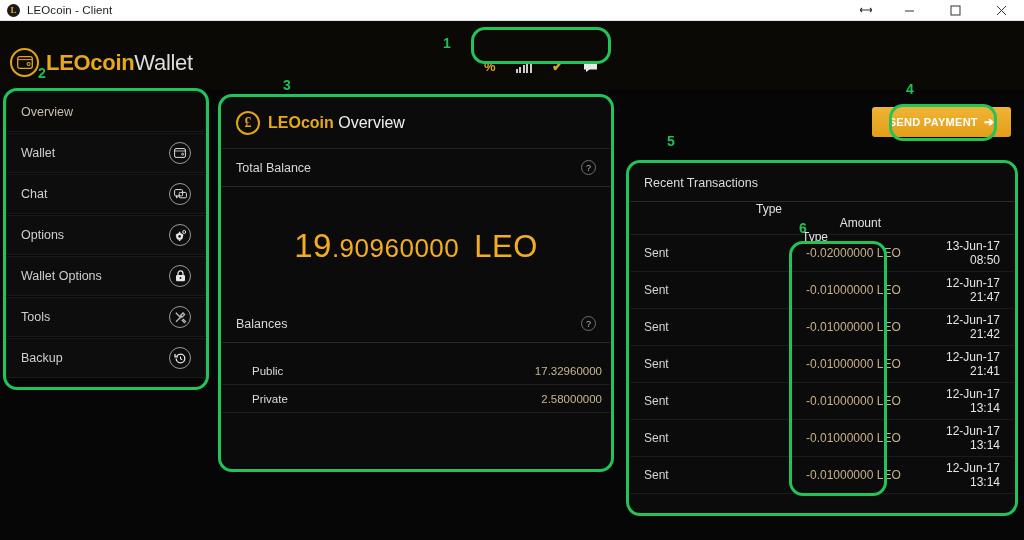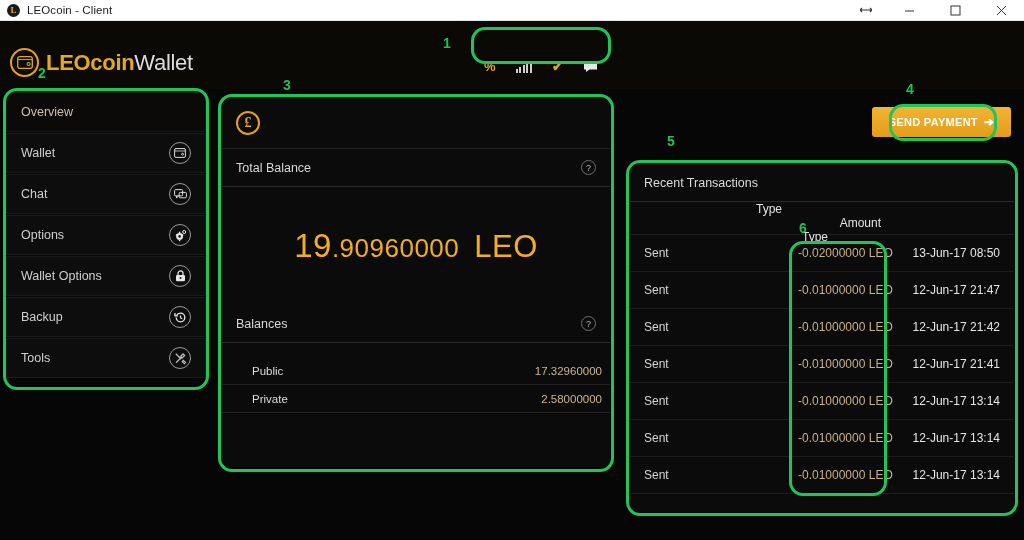--- a/index.html
+++ b/index.html
@@ -116,21 +116,21 @@
 
   
   .panel-tx { position: absolute; left: 630px; top: 164px; width: 384px; height: 352px; background: #0b0b0b; }
   .tx-head { height: 38px; display: flex; align-items: center; padding: 0 14px;
              border-bottom: 1px solid #2a2a2a; color: #dcdcdc; font-size: 12.5px; }
   .tx-cols { height: 33px; display: flex; align-items: center; border-bottom: 1px solid #202020;
              color: #e2e2e2; font-size: 12px; flex-direction: column; }
   .c-type { width: 160px; padding-left: 14px; }
   .c-amt  { width: 118px; text-align: right; }
   .c-date { flex: 1; text-align: right; padding-right: 14px; }
-  .tx-row { height: 37px; display: flex; align-items: center; border-bottom: 1px solid #1c1c1c; font-size: 12px; }
+  .tx-row { height: 37px; display: flex; align-items: center; border-bottom: 1px solid #1c1c1c; font-size: 12px; gap: 8px; }
   .tx-row .c-type { color: #d6d6d6; }
   .tx-row .c-amt  { color: #c9b189; text-align: left; padding-left: 8px; }
   .tx-row .c-date { color: #e6e6e6; }
 
   
   .ann {
     position: absolute; border: 3px solid #22c35a; border-radius: 14px;
     pointer-events: none;
   }
   .ann-num {
@@ -247,45 +247,49 @@
       <span class="nav-ico">
         <svg width="11" height="12" viewBox="0 0 11 12">
             <rect x="1" y="5" width="9" height="6.2" rx="1.2" fill="#e8e8e8"></rect>
             <path d="M3 5V3.4a2.5 2.5 0 015 0V5" stroke="#e8e8e8" stroke-width="1.2" fill="none"></path>
             <circle cx="5.5" cy="8" r="1" fill="#1a1a1a"></circle>
           </svg>
       </span>
     </div>
 
     <div class="nav-item">
+      <span class="nav-label">Tools</span>
+      <span class="nav-ico">
+        <svg width="13" height="13" viewBox="0 0 13 13">
+            <path d="M1.8 1.8l5.5 5.5M9 2l-2.3 2.3 1.6 1.6L10.6 3.6z" stroke="#bbb" stroke-width="1.3" fill="none"></path>
+            <path d="M2 10.8l6-6" stroke="#bbb" stroke-width="1.3"></path>
+            <path d="M9.4 8.3l2.2 2.2-1.2 1.2-2.2-2.2z" stroke="#bbb" stroke-width="1.2" fill="none"></path>
+          </svg>
+      </span>
+    </div>
+
+    <div class="nav-item">
       <span class="nav-label">Backup</span>
       <span class="nav-ico">
         <svg width="13" height="13" viewBox="0 0 13 13">
             <path d="M2.2 6.5a4.3 4.3 0 104.3-4.3c-1.7 0-3.2.9-4 2.3" stroke="#e8e8e8" stroke-width="1.3" fill="none"></path>
             <path d="M1 2v2.8h2.8" stroke="#e8e8e8" stroke-width="1.3" fill="none"></path>
             <path d="M6.5 4.4v2.3l1.7 1" stroke="#e8e8e8" stroke-width="1.1" fill="none"></path>
           </svg>
       </span>
     </div>
-
-    <div class="nav-item">
-      <span class="nav-label">Tools</span>
-      <span class="nav-ico">
-        <svg width="13" height="13" viewBox="0 0 13 13">
-            <path d="M1.8 1.8l5.5 5.5M9 2l-2.3 2.3 1.6 1.6L10.6 3.6z" stroke="#bbb" stroke-width="1.3" fill="none"></path>
-            <path d="M2 10.8l6-6" stroke="#bbb" stroke-width="1.3"></path>
-            <path d="M9.4 8.3l2.2 2.2-1.2 1.2-2.2-2.2z" stroke="#bbb" stroke-width="1.2" fill="none"></path>
-          </svg>
-      </span>
-    </div>
   </div>
 
   <div class="panel-ov">
     <div class="ov-head">
       <span class="ov-coin">£</span>
+      <span class="ov-title">
+        <span class="b">LEOcoin</span>
+        <span class="w">Overview</span>
+      </span>
     </div>
 
     <div class="sec-head">
       <span>Total Balance</span>
       <span class="sp"></span>
       <span class="qmark">?</span>
     </div>
 
     <div class="balance-wrap">
       <div class="balance">

